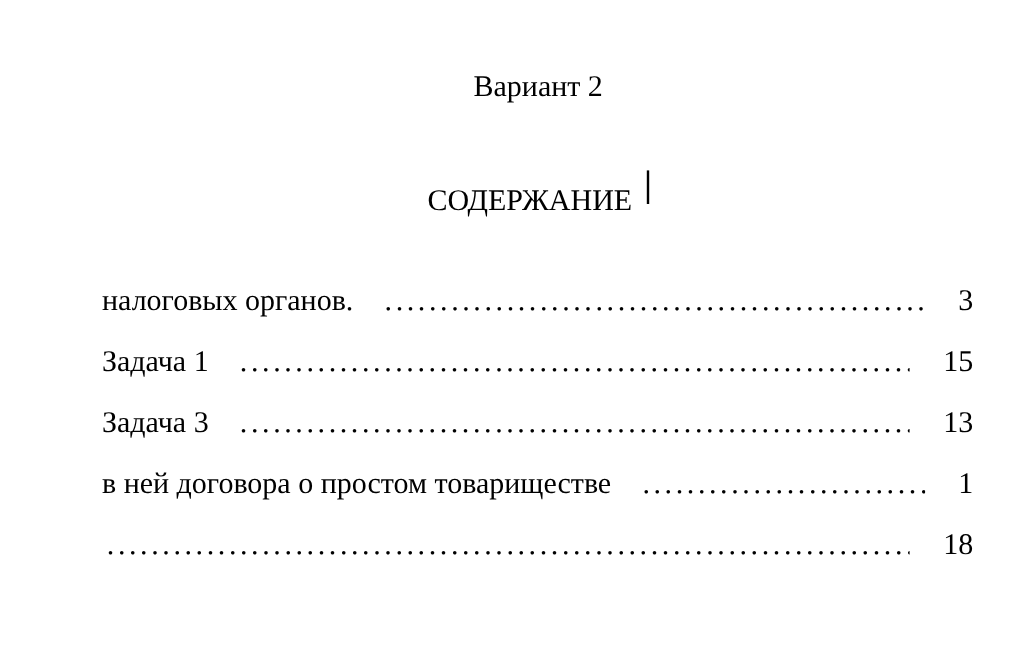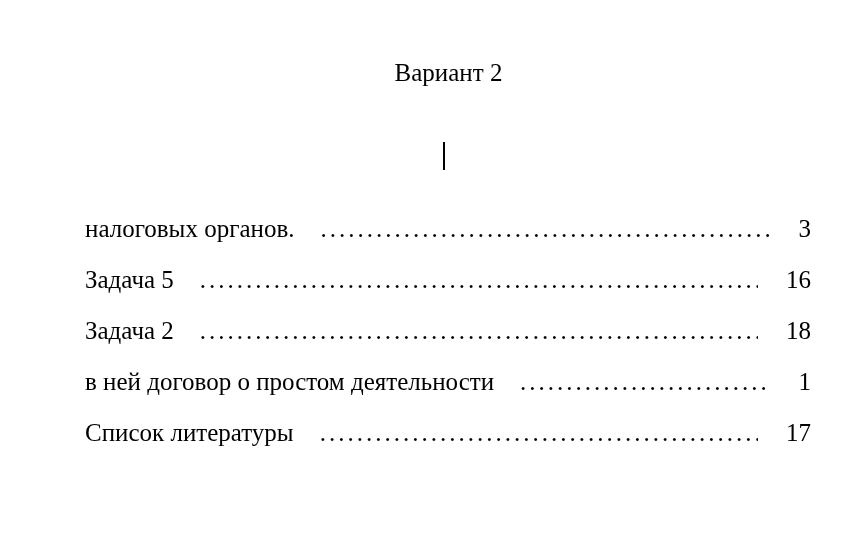--- a/index.html
+++ b/index.html
@@ -51,21 +51,21 @@
     line-height: 40px;
   }
   .text-line {
     text-align: justify;
     text-align-last: justify;
     white-space: nowrap;
     overflow: hidden;
   }
   .leader-line {
     display: flex;
-    align-items: flex-end;
+    align-items: flex-start;
   }
   .toc-text {
     white-space: nowrap;
     flex: 0 0 auto;
   }
   .dots {
     flex: 1 1 auto;
     min-width: 0;
     overflow: hidden;
     white-space: nowrap;
@@ -79,51 +79,50 @@
   }
 </style>
 </head>
 <body>
 
 <div class="page">
 
   <div class="variant-title">Вариант 2</div>
 
   <div class="contents-row">
-    <span class="caret"></span>
+    <span>СОДЕРЖАНИЕ</span><span class="caret"></span>
   </div>
 
   <div class="toc">
 
 
     <div class="toc-line leader-line">
       <span class="toc-text">налоговых органов.</span>
       <span class="dots">..............................................................................................................................................</span>
       <span class="pagenum">3</span>
     </div>
 
     <div class="toc-line leader-line">
-      <span class="toc-text">Задача 5</span>
+      <span class="toc-text">Задача 1</span>
       <span class="dots">..............................................................................................................................................</span>
-      <span class="pagenum">16</span>
+      <span class="pagenum">15</span>
     </div>
 
     <div class="toc-line leader-line">
-      <span class="toc-text">Задача 2</span>
+      <span class="toc-text">Задача 3</span>
       <span class="dots">..............................................................................................................................................</span>
-      <span class="pagenum">18</span>
+      <span class="pagenum">13</span>
     </div>
 
 
     <div class="toc-line leader-line">
-      <span class="toc-text">в ней договор о простом деятельности</span>
+      <span class="toc-text">в ней договора о простом товариществе</span>
       <span class="dots">..............................................................................................................................................</span>
       <span class="pagenum">1</span>
     </div>
 
     <div class="toc-line leader-line">
-      <span class="toc-text">Список литературы</span>
       <span class="dots">..............................................................................................................................................</span>
-      <span class="pagenum">17</span>
+      <span class="pagenum">18</span>
     </div>
 
   </div>
 </div>
 
 </body></html>

